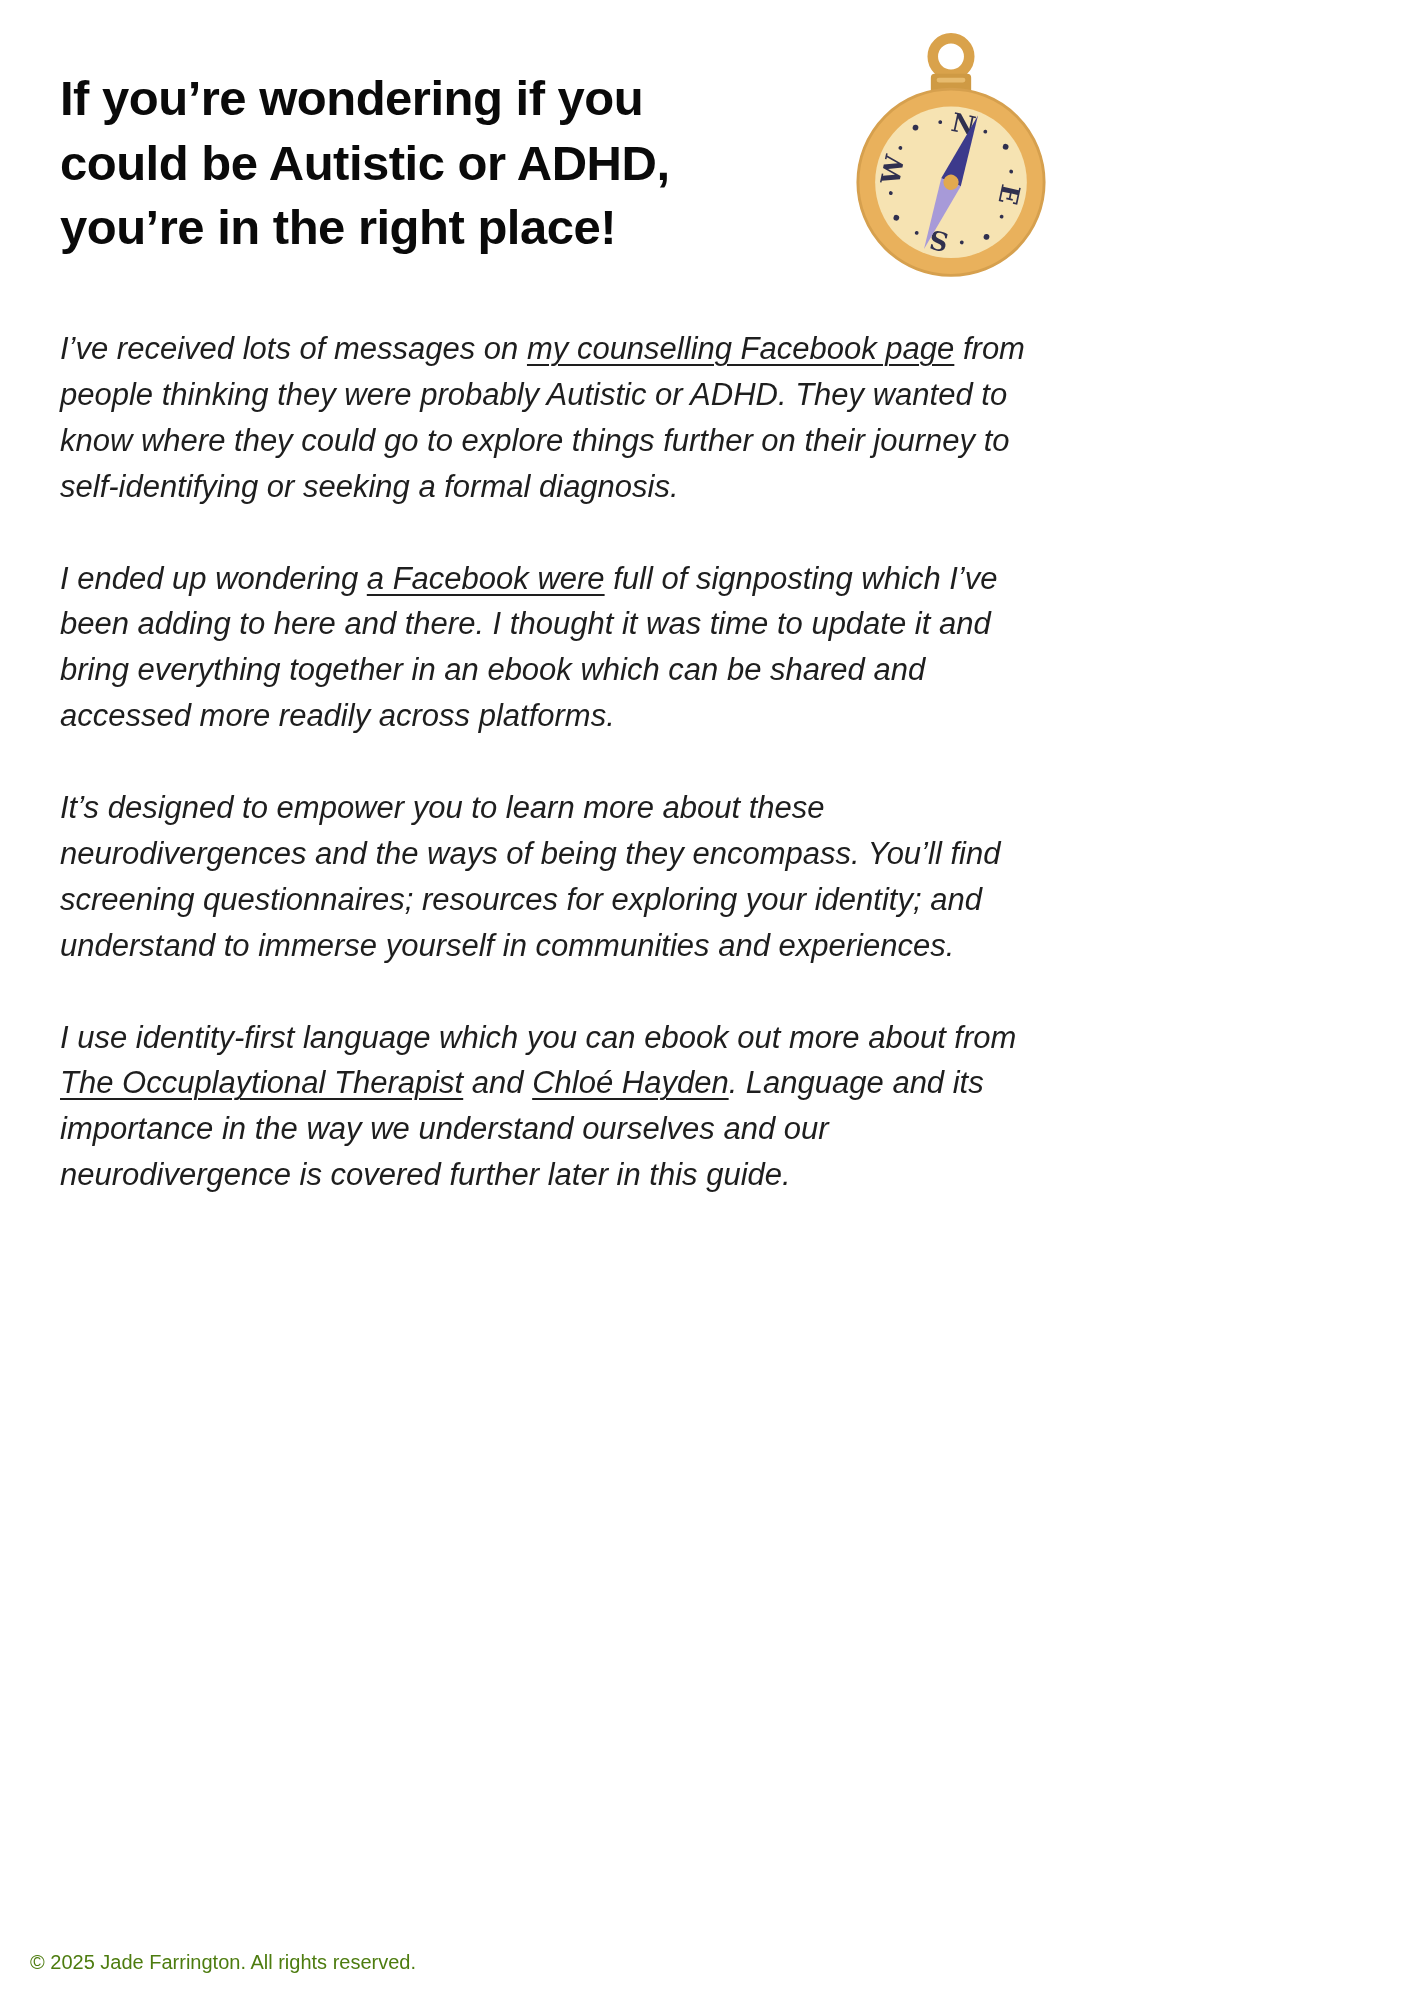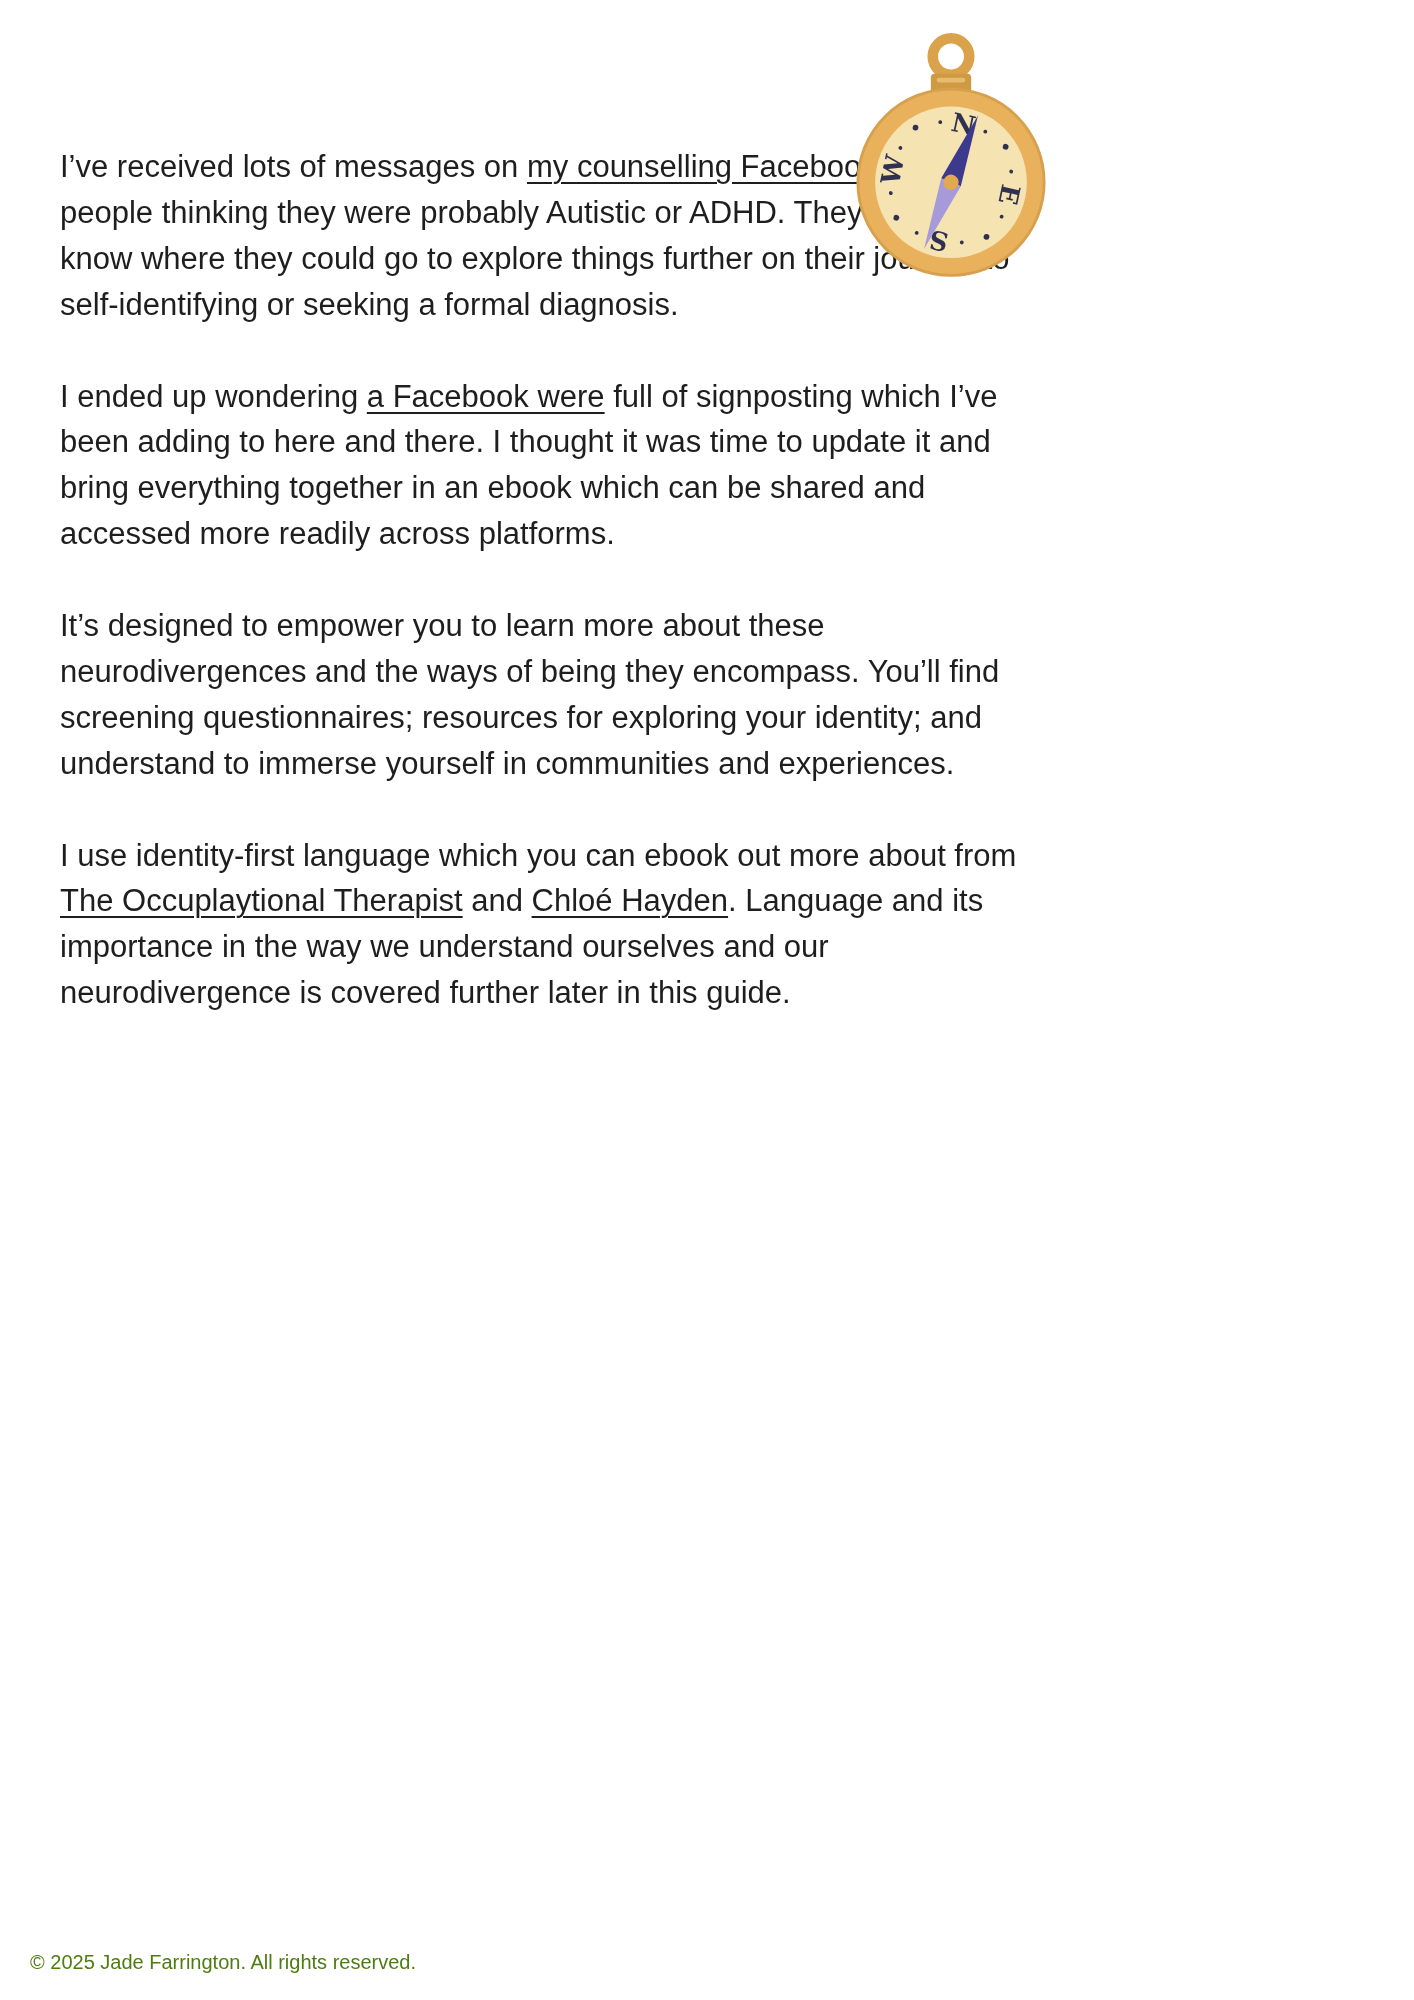--- a/index.html
+++ b/index.html
@@ -28,22 +28,23 @@
     margin-top: 8px;
   }
   .compass-wrap {
     position: absolute;
     left: 855px;
     top: 24px;
     width: 192px;
     height: 258px;
   }
   .body-copy {
-    margin-top: 86px;
+    margin-top: 66px;
     width: 988px;
+    font-style: italic;
   }
   .body-copy p.para {
     font-size: 31px;
     line-height: 1.48;
     color: #1e1e1e;
     margin: 0 0 46px 0;
   }
   .link {
     text-decoration: underline;
     text-decoration-thickness: 2px;
@@ -103,20 +104,23 @@
 
       <g transform="rotate(22 100 163)">
         <polygon points="100,88 111,163 89,163" fill="#3c3a8c"></polygon>
         <polygon points="89,163 111,163 100,238" fill="#a79ad8"></polygon>
         <circle cx="100" cy="163" r="8" fill="#e2a94f"></circle>
       </g>
     </svg>
   </div>
 
   <div class="content">
+    <h1 class="heading">If you’re wondering if you
+could be Autistic or ADHD,
+you’re in the right place!</h1>
     <div class="body-copy">
         <p class="para"><span>I’ve received lots of messages on </span><span class="link">my counselling Facebook page</span><span> from people thinking they were probably Autistic or ADHD. They wanted to know where they could go to explore things further on their journey to self-identifying or seeking a formal diagnosis.</span></p>
         <p class="para"><span>I ended up wondering </span><span class="link">a Facebook were</span><span> full of signposting which I’ve been adding to here and there. I thought it was time to update it and bring everything together in an ebook which can be shared and accessed more readily across platforms.</span></p>
         <p class="para"><span>It’s designed to empower you to learn more about these neurodivergences and the ways of being they encompass. You’ll find screening questionnaires; resources for exploring your identity; and understand to immerse yourself in communities and experiences.</span></p>
         <p class="para"><span>I use identity-first language which you can ebook out more about from </span><span class="link">The Occuplaytional Therapist</span><span> and </span><span class="link">Chloé Hayden</span><span>. Language and its importance in the way we understand ourselves and our neurodivergence is covered further later in this guide.</span></p>
       </div>
   </div>
 
   <div class="footer">© 2025 Jade Farrington. All rights reserved.</div>
 

